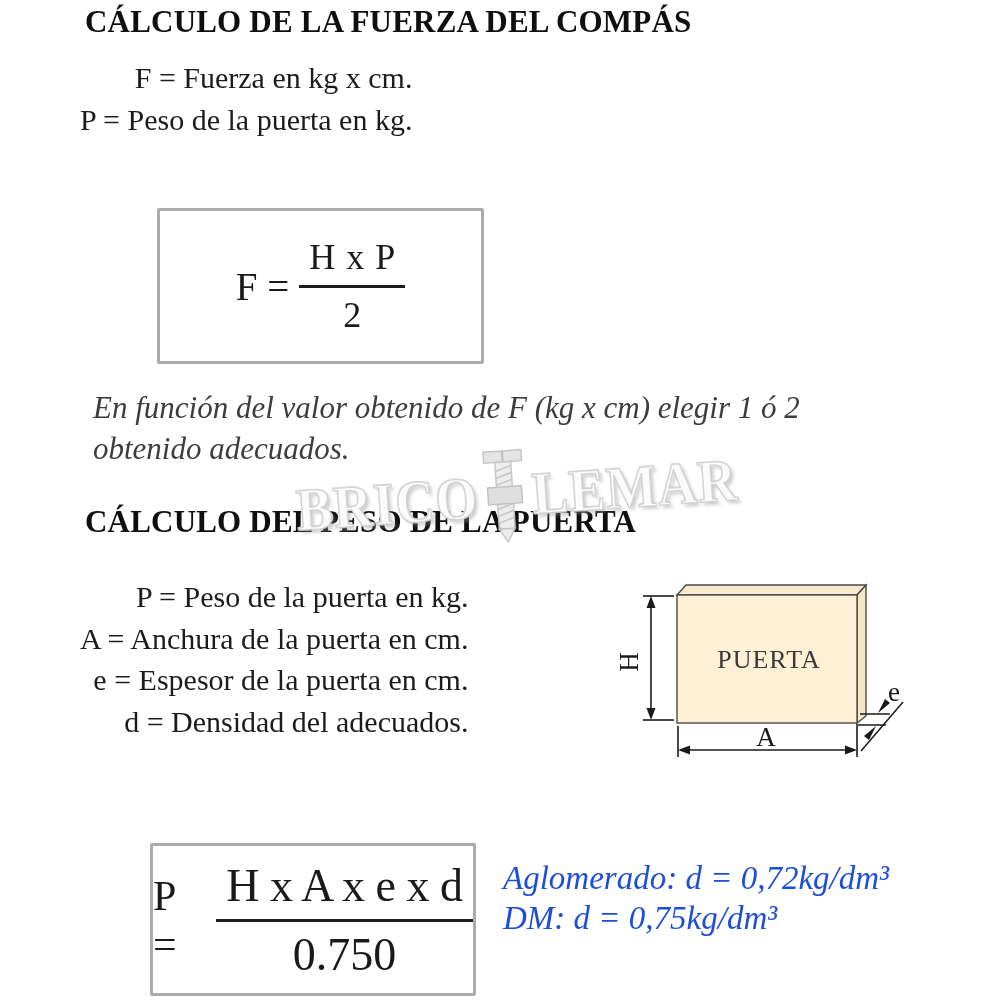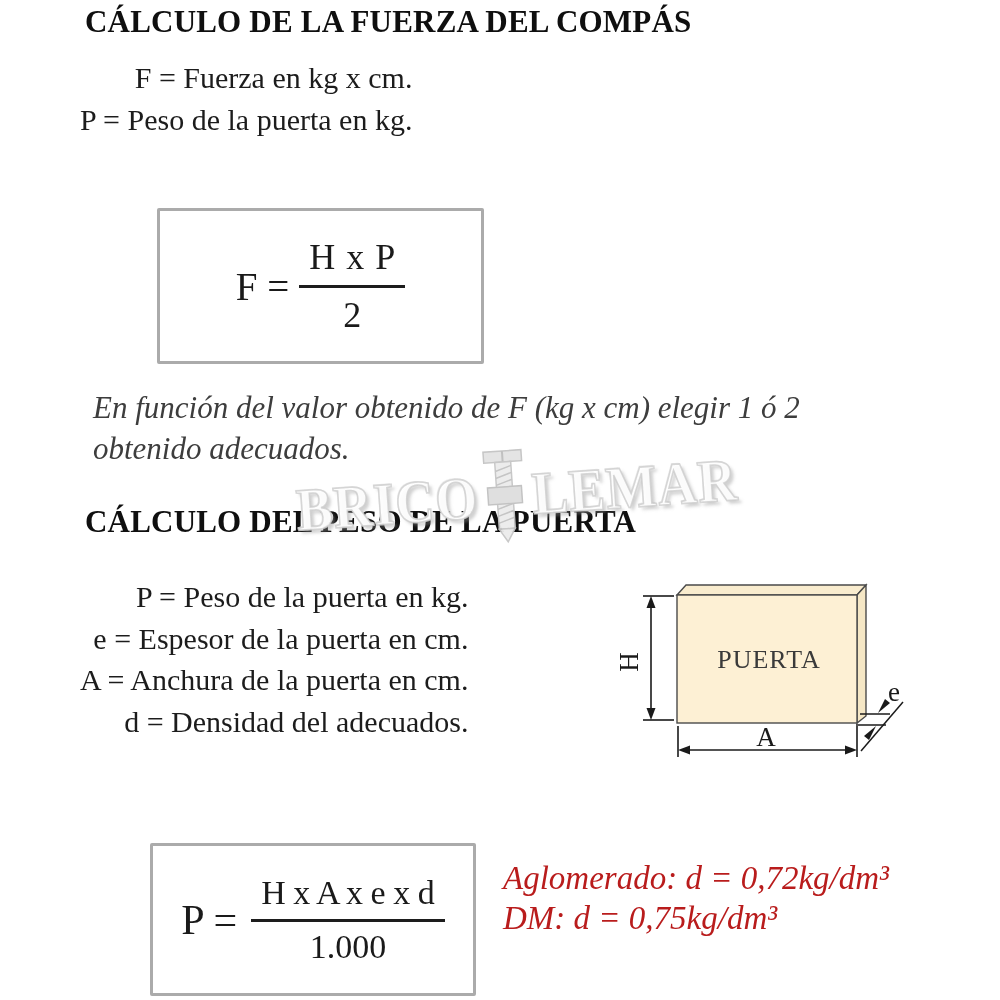--- a/index.html
+++ b/index.html
@@ -18,22 +18,22 @@
     border:3px solid #ababab;background:#ffffff;border-radius:2px;
     display:flex;align-items:center;justify-content:center;color:#1a1a1a;
   }
   .formula{display:flex;align-items:center;}
   .frac{display:inline-flex;flex-direction:column;align-items:center;}
   .frac .num{padding:0 10px 7px;white-space:nowrap;border-bottom:3px solid #1d1d1d;}
   .frac .den{padding-top:6px;white-space:nowrap;}
   #force-formula .lhs{font-size:39px;margin-right:10px;}
   #force-formula .num,#force-formula .den{font-size:36px;word-spacing:2px;}
   #weight-formula .lhs{font-size:42px;margin-right:14px;}
-  #weight-formula .num,#weight-formula .den{font-size:34px;word-spacing:-1px;}
-  .densities{font-size:33px;font-style:italic;color:#b91c1c;line-height:40px;white-space:nowrap;}
+  #weight-formula .num,#weight-formula .den{font-size:46px;word-spacing:-1px;}
+  .densities{font-size:33px;font-style:italic;color:#1d4ed8;line-height:40px;white-space:nowrap;}
   .watermark{
     display:flex;align-items:center;transform:rotate(-4deg);z-index:5;
     pointer-events:none;
   }
   .wm-text{
     font-size:54px;font-weight:bold;letter-spacing:1px;
     color:rgba(255,255,255,0.92);
     -webkit-text-stroke:1.5px rgba(205,205,205,0.8);
     text-shadow:3px 3px 3px rgba(150,150,150,0.45), -1px -1px 0 rgba(235,235,235,0.9);
     transform:scaleY(1.12);
@@ -85,22 +85,22 @@
       <rect x="6" y="40" width="34" height="17" fill="#dedede" stroke="#c0c0c0" stroke-width="1.5"></rect>
       <polygon points="15,82 31,82 23,95" fill="#ececec" stroke="#c6c6c6" stroke-width="1.5"></polygon>
     </svg>
     <span class="wm-text">LEMAR</span>
   </div>
 
   <div class="abs title content" style="left:85px;top:504px;">CÁLCULO DEL PESO DE LA PUERTA</div>
 
   <div class="abs defs content" style="left:80px;top:576px;">
     <div class="def-line">P = Peso de la puerta en kg.</div>
+    <div class="def-line">A = Anchura de la puerta en cm.</div>
     <div class="def-line">e = Espesor de la puerta en cm.</div>
-    <div class="def-line">A = Anchura de la puerta en cm.</div>
     <div class="def-line">d = Densidad del adecuados.</div>
   </div>
 
   <svg class="abs content" style="left:600px;top:570px;" width="390" height="220" viewBox="600 570 390 220">
 
     <polygon points="677,595 686,585 866,585 857,595" fill="#f9ecce" stroke="#4a4a4a" stroke-width="1.4"></polygon>
     <polygon points="857,595 866,585 866,716 857,723" fill="#f5e7c5" stroke="#4a4a4a" stroke-width="1.4"></polygon>
     <rect x="677" y="595" width="180" height="128" fill="#fdf0d4" stroke="#4a4a4a" stroke-width="1.4"></rect>
     <text x="769" y="668" text-anchor="middle" font-size="26" fill="#3a3a3a" letter-spacing="1">PUERTA</text>
 
@@ -130,21 +130,21 @@
     <polygon points="878,713 890,703 885,699" fill="#1a1a1a"></polygon>
     <polygon points="876,726 864,736 869,740" fill="#1a1a1a"></polygon>
     <text x="894" y="701" text-anchor="middle" font-size="27" fill="#1a1a1a">e</text>
   </svg>
 
   <div class="abs formula-box content" style="left:150px;top:843px;width:320px;height:147px;">
     <div class="formula" id="weight-formula">
       <span class="lhs">P =</span>
       <span class="frac">
         <span class="num">H x A x e x d</span>
-        <span class="den">1.000</span>
+        <span class="den">0.750</span>
       </span>
     </div>
   </div>
 
   <div class="abs densities content" style="left:503px;top:858px;">
     <div>Aglomerado: d = 0,72kg/dm³</div>
     <div>DM: d = 0,75kg/dm³</div>
   </div>
 
 </div>

